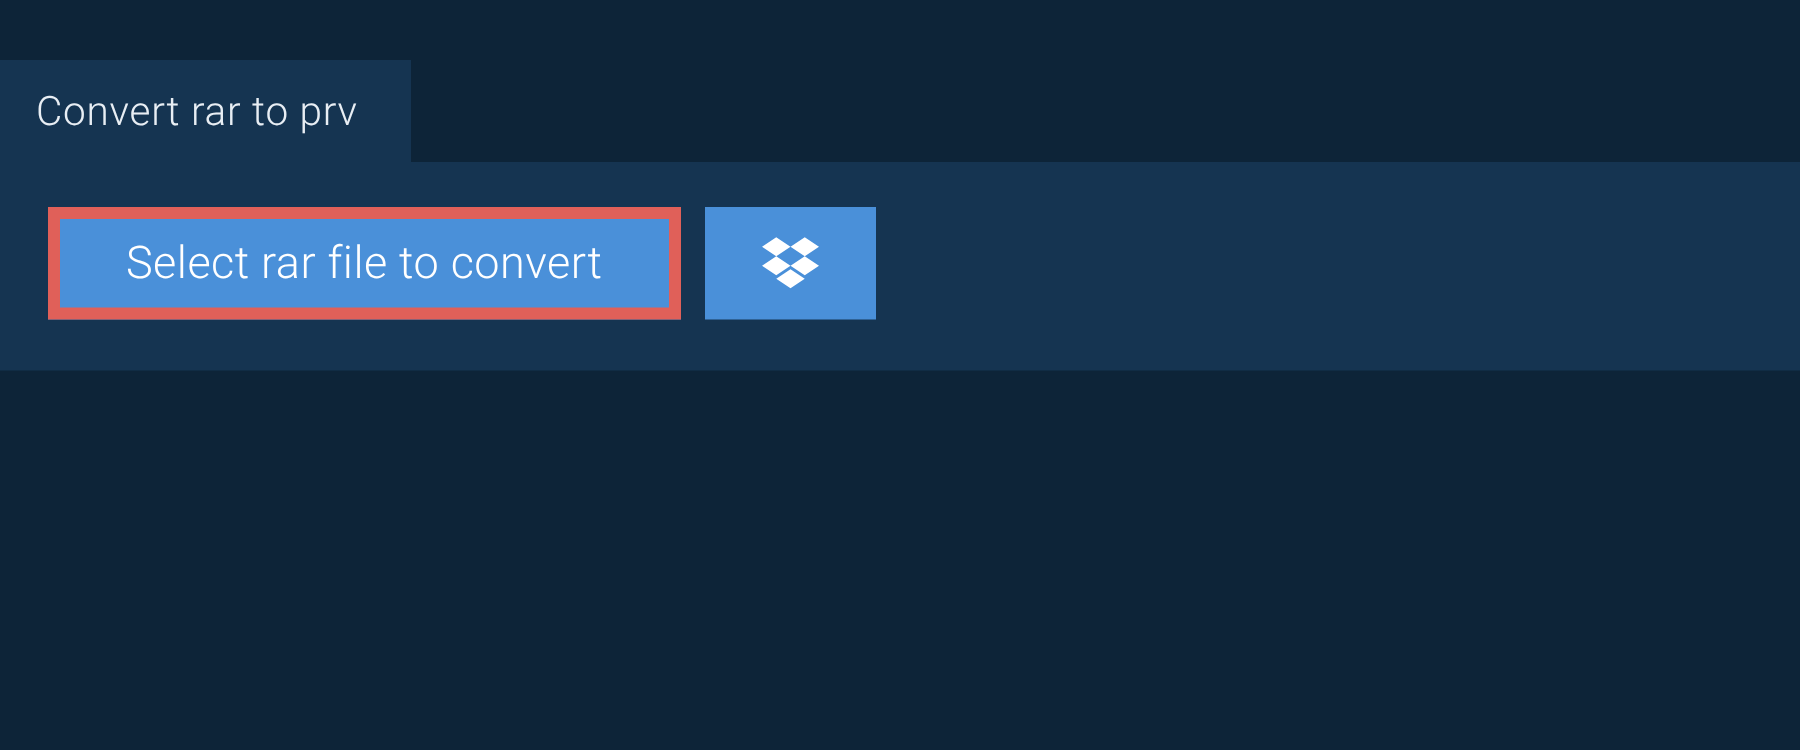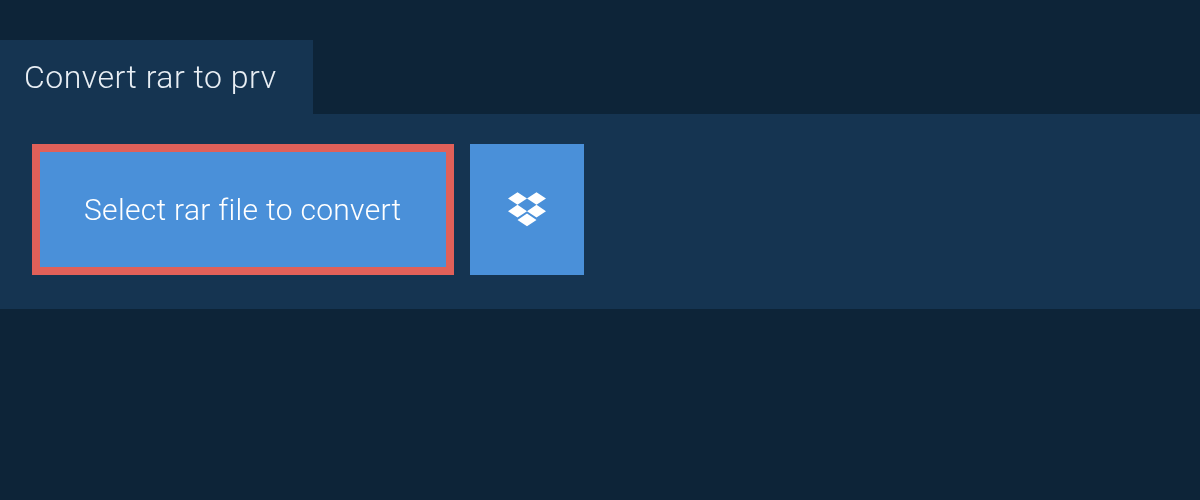--- a/index.html
+++ b/index.html
@@ -14,39 +14,39 @@
       font-family: -apple-system, BlinkMacSystemFont, "Segoe UI", Roboto, "Helvetica Neue", Arial, sans-serif;
       overflow: hidden;
     }
     .tab-area {
       display: flex;
       padding-top: 40px;
     }
     .tab {
       background: #153451;
       color: #e8eef4;
-      font-size: 32px;
+      font-size: 27px;
       font-weight: 300;
       padding: 18px 36px 18px 24px;
       letter-spacing: 0.5px;
     }
     .panel {
       background: #153451;
       padding: 30px 32px 34px 32px;
       display: flex;
       gap: 16px;
       align-items: stretch;
     }
     .select-button {
       background: #4a90d9;
       border: 8px solid #e06059;
       color: #ffffff;
       font-size: 30px;
       font-weight: 300;
-      padding: 40px 44px;
+      padding: 12px 44px;
       cursor: pointer;
       display: flex;
       align-items: center;
       justify-content: center;
       letter-spacing: 0.3px;
     }
     .dropbox-button {
       background: #4a90d9;
       width: 114px;
       display: flex;

